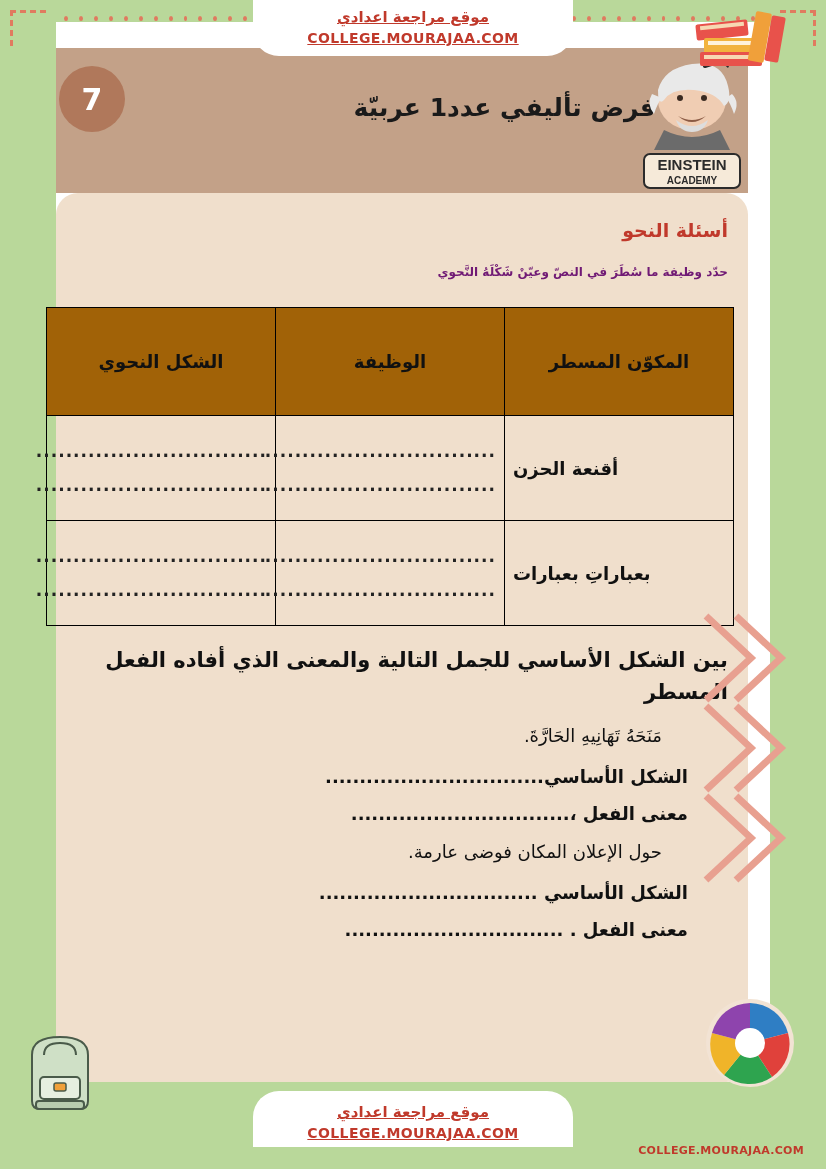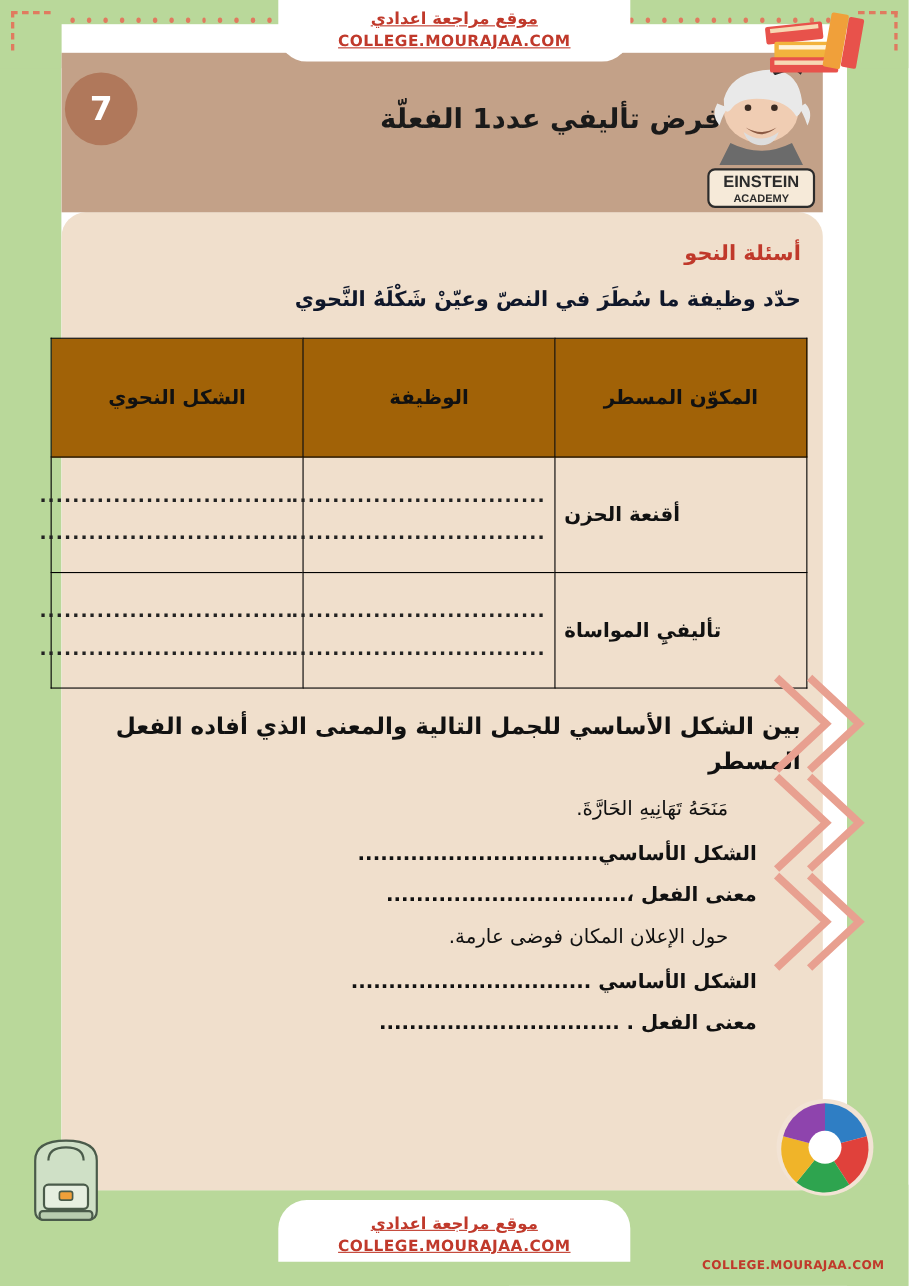--- a/index.html
+++ b/index.html
@@ -117,21 +117,21 @@
     z-index: 2;
     direction: rtl;
     padding: 16px 14px 0 14px;
     border-radius: 22px;
   }
   .q-title {
     color: #c0392b; font-size: 19px; font-weight: bold;
     margin: 10px 6px 0 0;
   }
   .q-line {
-    font-size: 19px; font-weight: bold; color: #0f172a;
+    font-size: 12px; font-weight: bold; color: #701a75;
     margin: 16px 6px 0 0; line-height: 30px;
   }
 
   table.grammar {
     margin: 20px 0 0 0;
     width: 688px;
     border-collapse: collapse;
     table-layout: fixed;
   }
   table.grammar th {
@@ -284,21 +284,21 @@
     <rect x="14" y="32" width="56" height="16" rx="2" fill="#f2b33d"></rect>
     <rect x="18" y="35" width="48" height="4" fill="#fff3da"></rect>
     <rect x="10" y="46" width="62" height="14" rx="2" fill="#e8524b"></rect>
     <rect x="14" y="49" width="54" height="4" fill="#f7d8b3"></rect>
     <rect x="62" y="6" width="16" height="50" rx="2" fill="#f0a03a" transform="rotate(10 70 30)"></rect>
     <rect x="78" y="10" width="14" height="46" rx="2" fill="#e8524b" transform="rotate(10 85 33)"></rect>
   </svg>
 
   <div class="header-bar"></div>
   <div class="num-circle">7</div>
-  <div class="header-title">فرض تأليفي عدد1 الفعلّة</div>
+  <div class="header-title">فرض تأليفي عدد1 عربيّة</div>
 
   <svg class="einstein" viewBox="0 0 126 150">
     <ellipse cx="64" cy="58" rx="34" ry="30" fill="#f0cdb3"></ellipse>
     <path d="M30 48 q6-22 34-26 q30-4 36 22 q4 16-4 20 q-8-14-30-16 q-22-2-30 10 q-6 6-6-10z" fill="#e9e9e9"></path>
     <path d="M24 52 q-6 10 2 20 q4-12 8-16z" fill="#e9e9e9"></path>
     <path d="M104 52 q8 8 2 20 q-4-12-8-16z" fill="#e9e9e9"></path>
     <circle cx="52" cy="56" r="3" fill="#3a2a21"></circle>
     <circle cx="76" cy="56" r="3" fill="#3a2a21"></circle>
     <path d="M50 74 q14 8 28 0 q-14 12-28 0z" fill="#8a5a44"></path>
     <path d="M48 78 q16 12 32 0 q-4 12-16 12 q-12 0-16-12z" fill="#ddd"></path>
@@ -329,21 +329,21 @@
           <td class="dots">
             <span>...............................</span>
             <span>...............................</span>
           </td>
           <td class="dots">
             <span>...............................</span>
             <span>...............................</span>
           </td>
         </tr>
         <tr>
-          <td>تأليفيِ المواساة</td>
+          <td>بعباراتِ بعبارات</td>
           <td class="dots">
             <span>...............................</span>
             <span>...............................</span>
           </td>
           <td class="dots">
             <span>...............................</span>
             <span>...............................</span>
           </td>
         </tr>
       </tbody>

